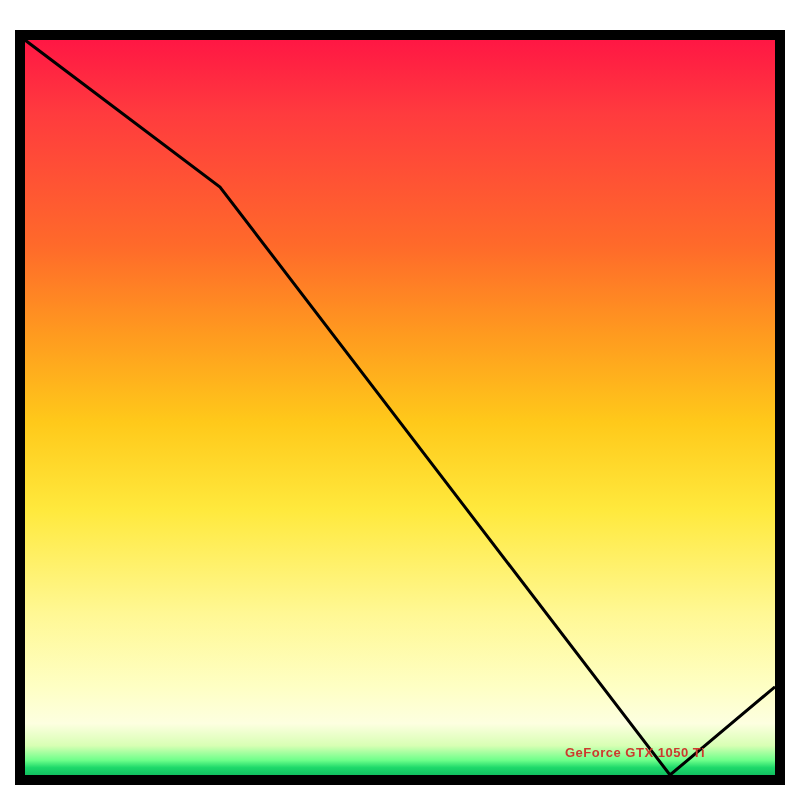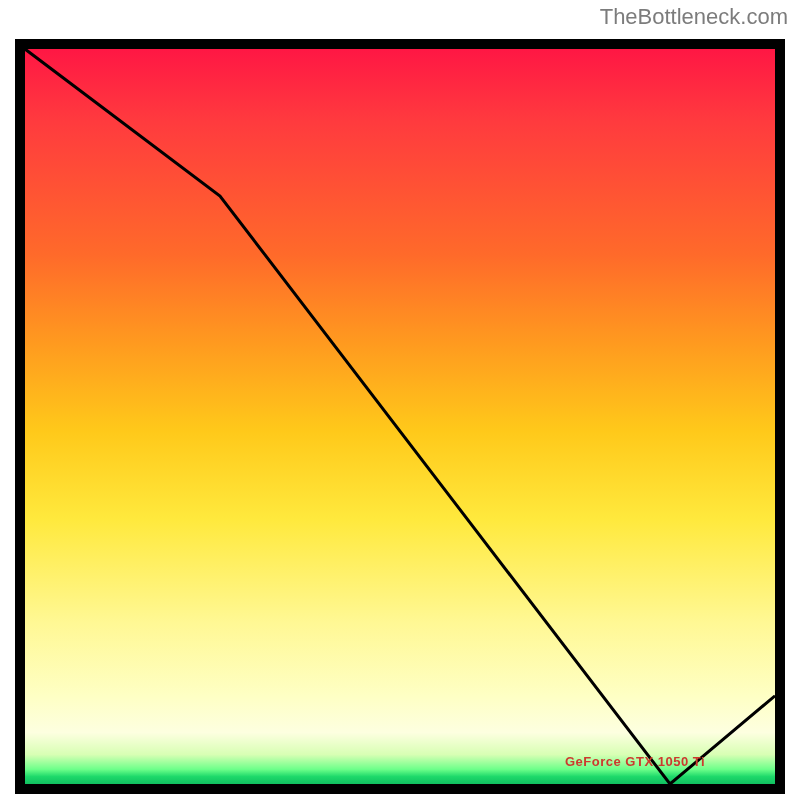--- a/index.html
+++ b/index.html
@@ -13,21 +13,20 @@
     color: #7c7c7c;
     font-weight: 400;
   }
   .plot {
     position: absolute;
     left: 15px;
     top: 30px;
     width: 770px;
     height: 755px;
     background: #000;
-    margin-top: 9px;
   }
   
   .gradient-area {
     position: absolute;
     left: 10px;
     top: 10px;
     width: 750px;
     height: 735px;
     
     background: linear-gradient(
@@ -61,21 +60,20 @@
     color: #cc3a2e;
     letter-spacing: 0.5px;
     white-space: nowrap;
   }
 </style>
 </head>
 <body>
 
 <div class="wrap">
 
-  <div class="attribution">TheBottleneck.com</div>
 
   <div class="plot">
     <div class="gradient-area"></div>
 
     <svg class="line-svg" viewBox="0 0 750 735" preserveAspectRatio="none">
 
       <path id="series-path" d="M0.0 0.0 L195.0 147.0 L645.0 735.0 L750.0 646.8" fill="none" stroke="#000" stroke-width="3"></path>
     </svg>
 
     <div class="anno" id="anno-0" style="left: 550px; top: 714.95px;">GeForce GTX 1050 Ti</div>

